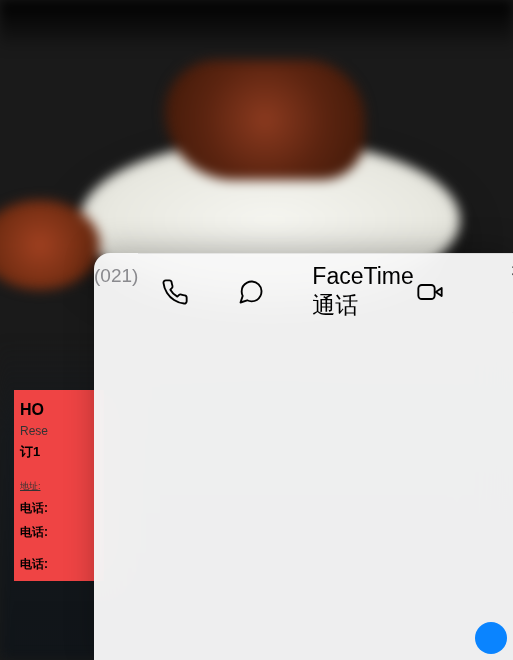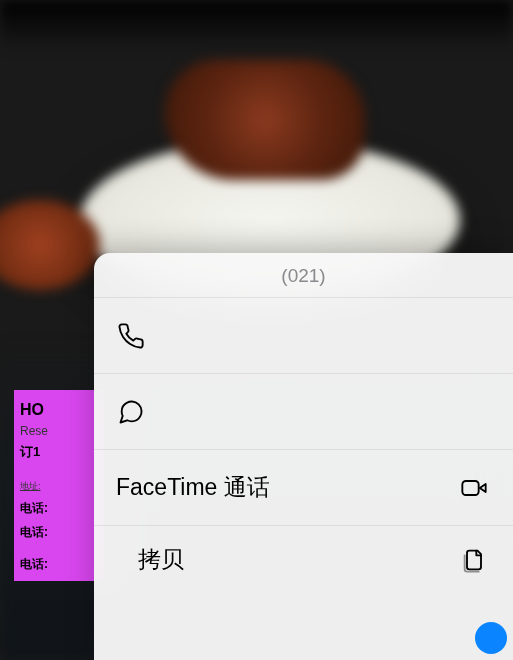--- a/index.html
+++ b/index.html
@@ -54,21 +54,21 @@
     position: absolute;
     bottom: 0; left: 0; right: 0;
     height: 320px;
     background: linear-gradient(transparent, rgba(20,25,30,0.7) 30%, rgba(15,20,25,0.9));
   }
   .card-holder {
     position: absolute;
     left: 14px;
     top: 390px;
     width: 90px;
-    background: #d946ef;
+    background: #ef4444;
     padding: 8px 6px;
     font-size: 13px;
     color: #000;
     line-height: 1.5;
     filter: blur(0.5px);
   }
   .card-holder .hoo { font-weight: bold; font-size: 16px; }
   .card-holder .rese { font-size: 12px; color: #333; }
   .card-holder .ding { font-weight: bold; margin-top: 2px; }
   .card-holder .small { font-size: 9px; color: #333; margin-top: 18px; text-decoration: underline; }
@@ -77,21 +77,21 @@
     position: absolute;
     left: 94px;
     top: 253px;
     right: 0;
     bottom: 0;
     background: rgba(248,248,248,0.96);
     backdrop-filter: blur(20px);
     border-top-left-radius: 16px;
     box-shadow: 0 -5px 30px rgba(0,0,0,0.25);
     display: flex;
-    flex-direction: column;
+    flex-direction: row;
   }
   .sheet-header {
     text-align: center;
     padding: 12px 0 10px;
     color: #8a8a8e;
     font-size: 19px;
   }
   .menu-item {
     display: flex;
     align-items: center;

